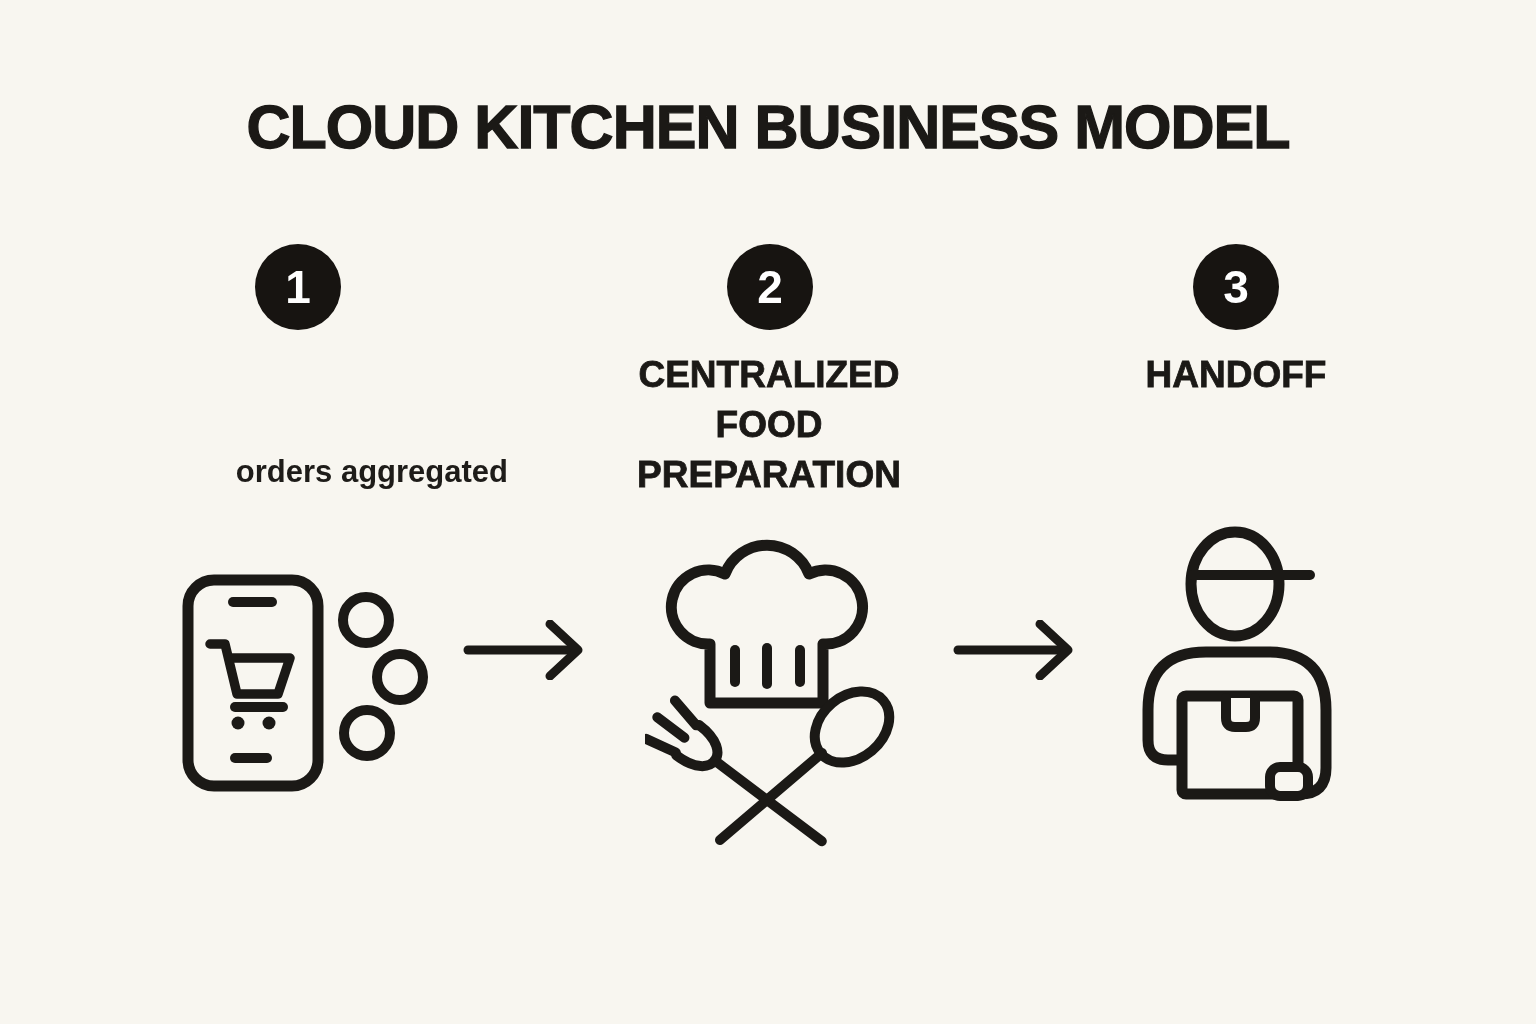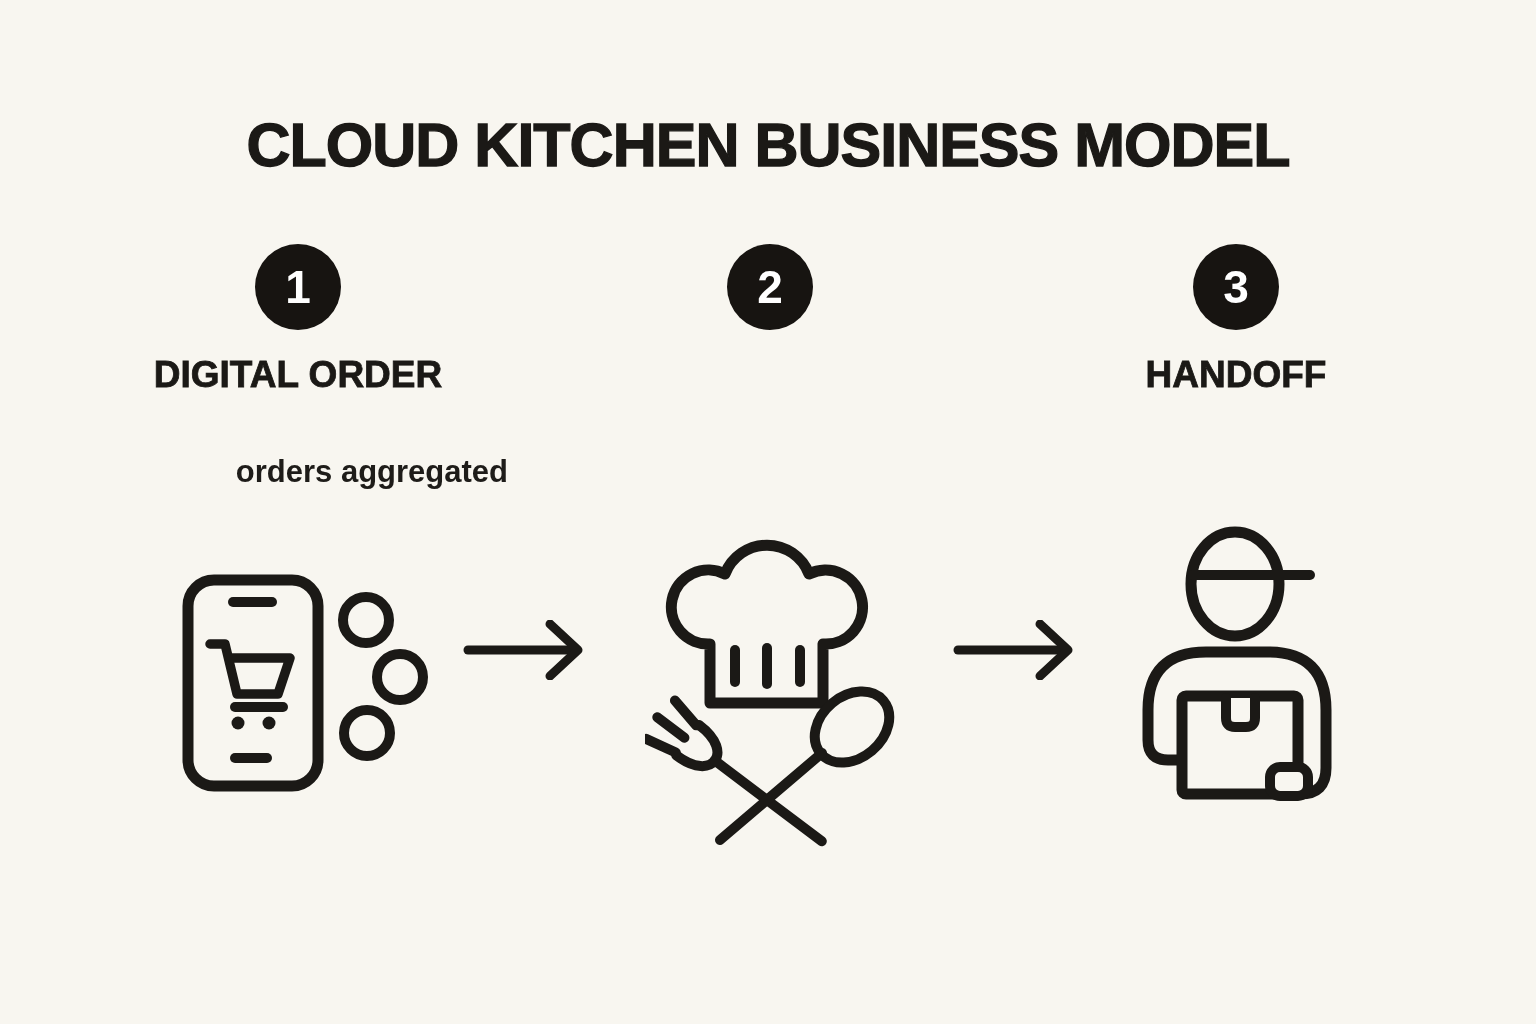--- a/index.html
+++ b/index.html
@@ -8,21 +8,21 @@
     font-family: "Liberation Sans", "DejaVu Sans", sans-serif;
     background: #f8f6f0;
     position: relative;
     overflow: hidden;
     color: #1b1916;
   }
   .canvas { position: absolute; inset: 0; width: 1536px; height: 1024px; }
 
   .title {
     position: absolute;
-    left: 0; top: 113px;
+    left: 0; top: 95px;
     width: 1536px;
     text-align: center;
     font-size: 61px;
     line-height: 64px;
     font-weight: 700;
     letter-spacing: -1px;
     -webkit-text-stroke: 1.3px #1b1916;
     color: #1b1916;
   }
 
@@ -88,21 +88,25 @@
     <span>1</span>
   </div>
   <div class="badge badge-2">
     <span>2</span>
   </div>
   <div class="badge badge-3">
     <span>3</span>
   </div>
 
   <div class="step-heading heading-1">
-    <div>DIGITAL ORDER</div>
+  </div>
+  <div class="step-heading heading-2">
+    <div>CENTRALIZED</div>
+    <div>FOOD</div>
+    <div>PREPARATION</div>
   </div>
   <div class="step-heading heading-3">
     <div>HANDOFF</div>
   </div>
 
   <div class="step-subtitle">
     <div>orders aggregated</div>
   </div>
 
   <svg class="icon-svg icon-order" width="250" height="220" viewBox="0 0 250 220">

